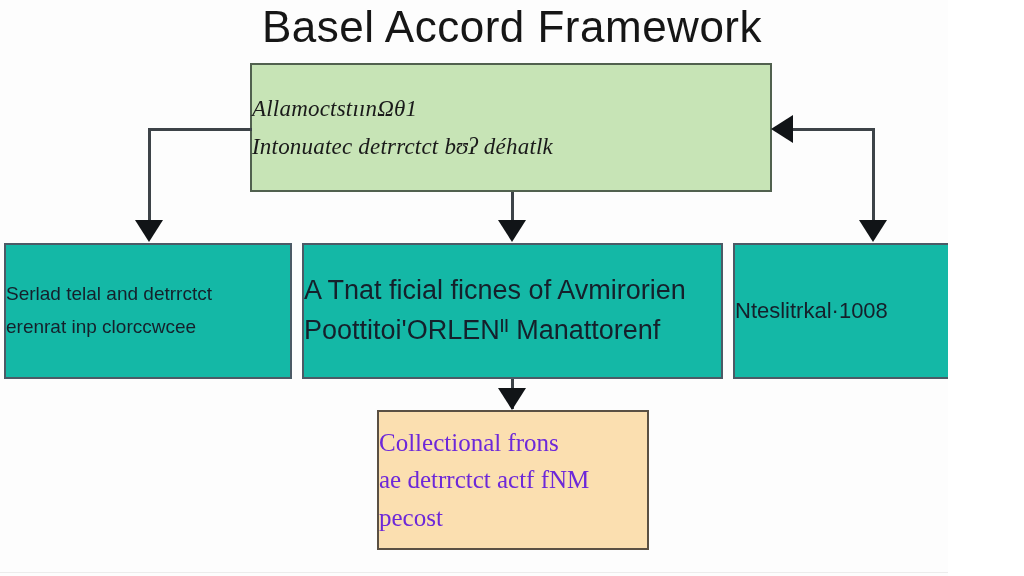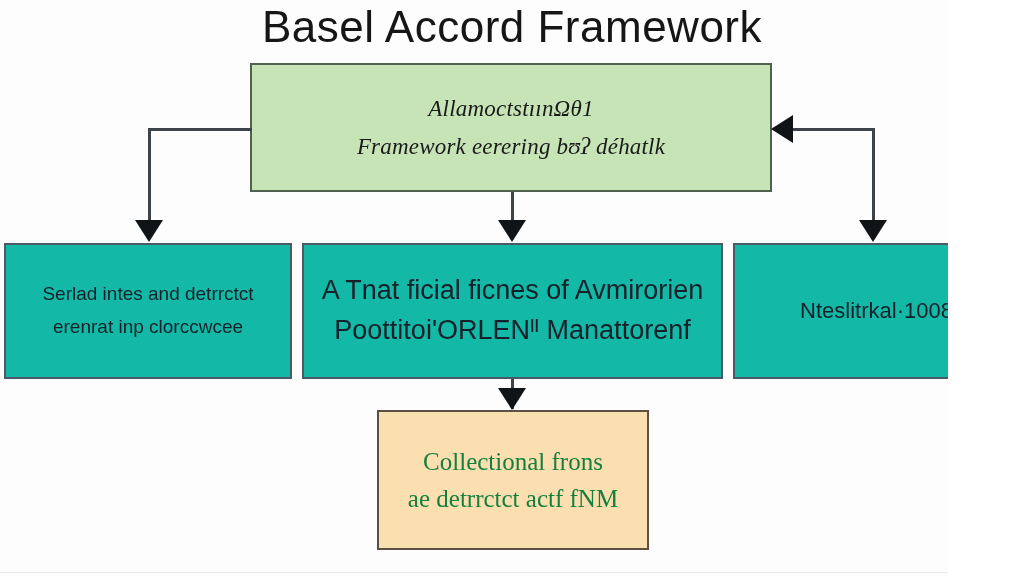--- a/index.html
+++ b/index.html
@@ -34,21 +34,21 @@
     letter-spacing: 0.5px;
     color: #161616;
     font-family: "Liberation Sans", sans-serif;
     white-space: nowrap;
   }
   .node {
     position: absolute;
     box-sizing: border-box;
     display: flex;
     flex-direction: column;
-    align-items: center;
+    align-items: flex-start;
     justify-content: center;
     text-align: center;
     color: #1a1a1a;
   }
   .node .line {
     display: block;
     white-space: nowrap;
   }
   
   #node-green {
@@ -99,21 +99,21 @@
   #node-orange {
     left: 377px;
     top: 410px;
     width: 272px;
     height: 140px;
     background: #fbdfb0;
     border: 2px solid #5a5043;
     font-family: "Liberation Serif", serif;
     font-size: 25px;
     line-height: 1.5;
-    color: #15803d;
+    color: #6d28d9;
   }
   
   .conn {
     position: absolute;
     background: #3d4348;
   }
   .conn-v { width: 3px; }
   .conn-h { height: 3px; }
   .arrowhead {
     position: absolute;
@@ -135,50 +135,51 @@
 <body>
 
 <div id="canvas">
 
   <div id="frame-bottom-rule"></div>
 
   <div id="diagram-title">Basel Accord Framework</div>
 
   <div class="node" id="node-green">
     <span class="line">AllamoctstıınΩθ1</span>
-    <span class="line">Framework eerering bʊʔ déhatlk</span>
+    <span class="line">Intonuatec detrrctct bʊʔ déhatlk</span>
   </div>
 
   <div class="conn conn-h" style="left:148px; top:128px; width:104px;"></div>
   <div class="conn conn-v" style="left:148px; top:128px; height:92px;"></div>
   <div class="arrowhead arrow-down" style="left:135px; top:220px;"></div>
 
   <div class="conn conn-v" style="left:511px; top:192px; height:30px;"></div>
   <div class="arrowhead arrow-down" style="left:498px; top:220px;"></div>
 
   <div class="conn conn-h" style="left:793px; top:128px; width:82px;"></div>
   <div class="arrowhead arrow-left" style="left:771px; top:115px;"></div>
   <div class="conn conn-v" style="left:872px; top:128px; height:92px;"></div>
   <div class="arrowhead arrow-down" style="left:859px; top:220px;"></div>
 
   <div class="node node-blue" id="node-blue-left">
-    <span class="line">Serlad intes and detrrctct</span>
+    <span class="line">Serlad telal and detrrctct</span>
     <span class="line">erenrat inp clorccwcee</span>
   </div>
 
   <div class="node node-blue" id="node-blue-center">
     <span class="line">A Tnat ficial ficnes of Avmirorien</span>
     <span class="line">Poottitoi'ORLENᴵᴵ Manattorenf</span>
   </div>
 
   <div class="node node-blue" id="node-blue-right">
     <span class="line">Nteslitrkal·1008</span>
   </div>
 
   <div class="conn conn-v" style="left:511px; top:379px; height:30px;"></div>
   <div class="arrowhead arrow-down" style="left:498px; top:388px;"></div>
 
   <div class="node" id="node-orange">
     <span class="line">Collectional frons</span>
     <span class="line">ae detrrctct actf fNM</span>
+    <span class="line">pecost</span>
   </div>
 
 </div>
 
 </body></html>

